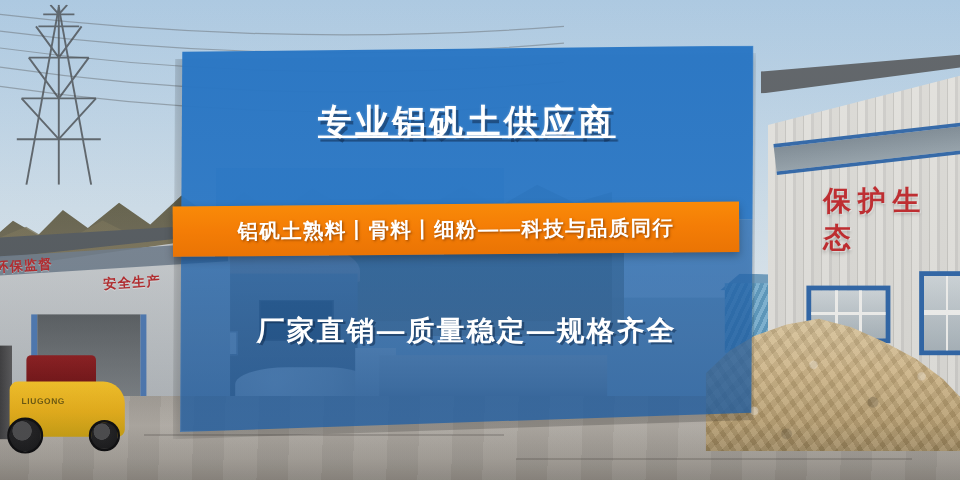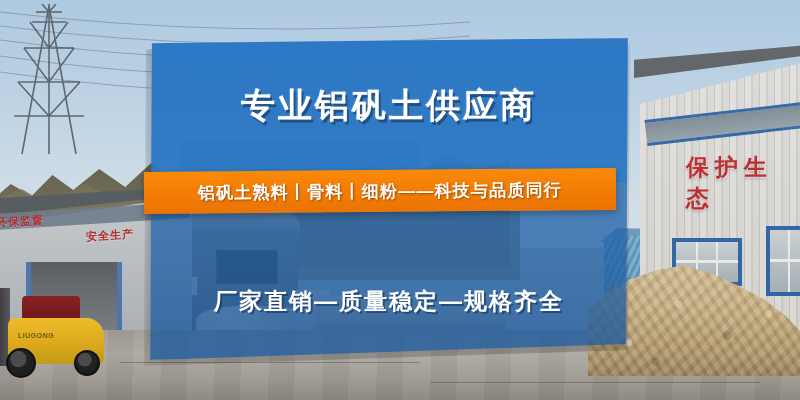--- a/index.html
+++ b/index.html
@@ -246,43 +246,43 @@
     clip-path:polygon(0.4% 1.6%, 100% 0%, 99.6% 95%, 0% 100%);
   }
 
   
   .content{
     position:absolute; left:150px; top:38px; width:478px; height:322px;
     text-align:center;
   }
   .headline{
     position:absolute; left:0; top:50px; width:100%;
-    color:#ffffff; font-weight:700; font-size:34px; letter-spacing:3px;
+    color:#ffffff; font-weight:700; font-size:28px; letter-spacing:3px;
     line-height:1;
     text-shadow:2px 3px 0 rgba(16,44,80,.55), 0 0 2px rgba(255,255,255,.35);
+    text-decoration:underline;
   }
 
   .ribbon{
     position:absolute; left:-6px; top:132px; width:472px; height:42px;
     background:linear-gradient(180deg,#f98a08 0%,#f47d06 48%,#ea7404 100%);
     box-shadow:0 3px 7px rgba(0,0,0,.28);
     display:flex; align-items:center; justify-content:center;
     transform:rotate(-0.5deg);
   }
   .ribbon-text{
     color:#ffffff; font-weight:700; font-size:17px; letter-spacing:1.2px;
     text-shadow:1px 1px 2px rgba(120,52,0,.7);
     white-space:nowrap;
   }
 
   .sub1, .sub2{
     position:absolute; left:0; width:100%;
     color:#ffffff; font-weight:700; letter-spacing:2px;
     text-shadow:2px 2px 0 rgba(14,40,74,.5);
-    margin-top:26px;
   }
   .sub1{ top:222px; font-size:23px; }
   .sub2{ top:272px; font-size:23px; }
 </style>
 </head>
 <body>
 
 <div class="stage">
 
   <div class="photo">

